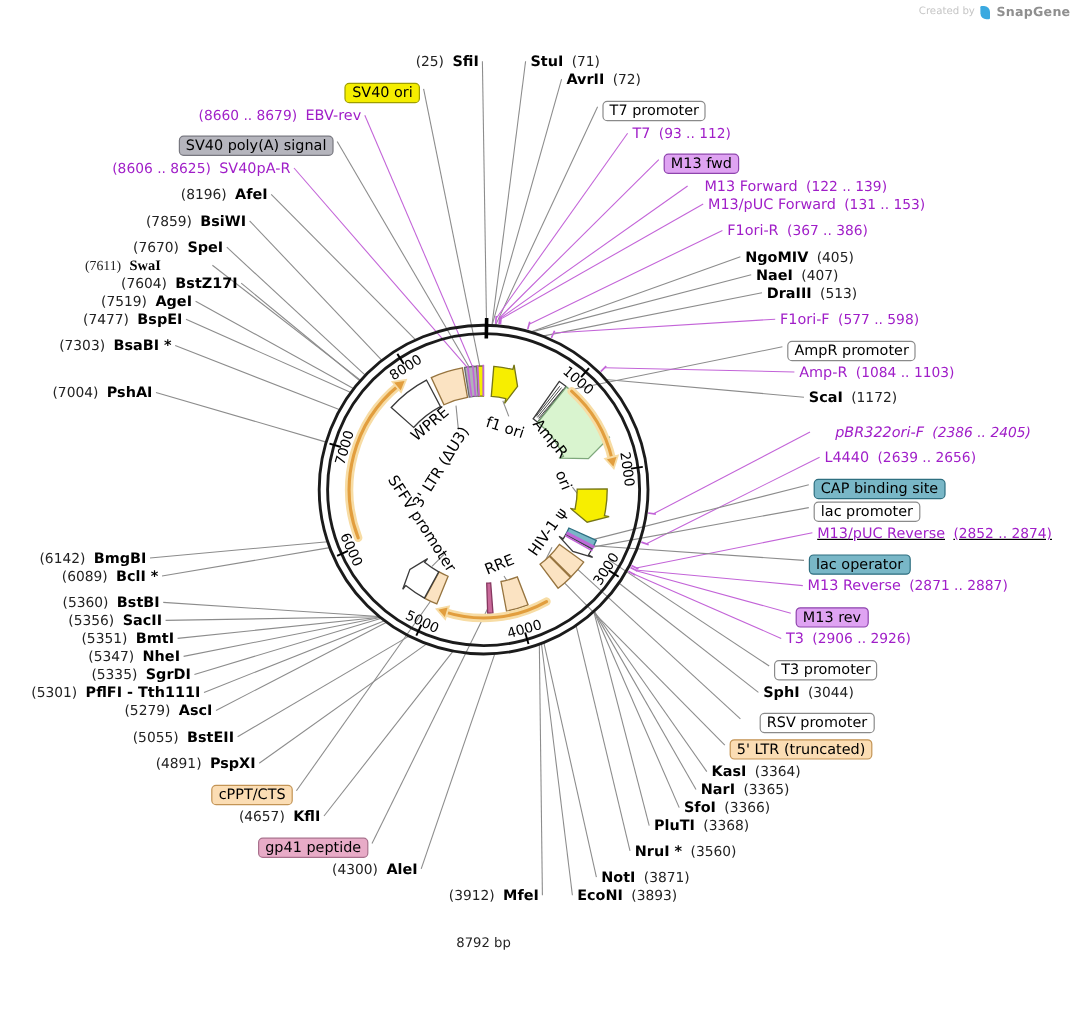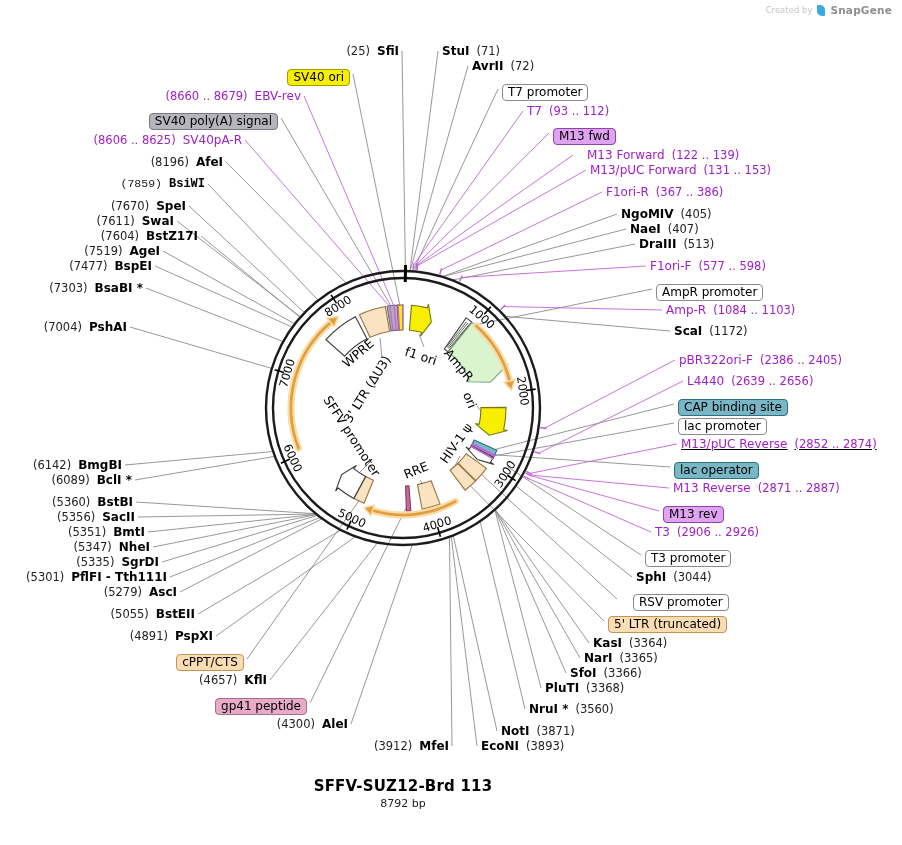--- a/index.html
+++ b/index.html
@@ -187,21 +187,21 @@
     <div class="lab" style="top: 148px; left: 587px;"><span class="pr">M13 Forward</span><span class="prr">(122 .. 139)</span></div>
     <div class="lab" style="top: 163px; left: 590px;"><span class="pr">M13/pUC Forward</span><span class="prr">(131 .. 153)</span></div>
     <div class="lab" style="top: 185px; left: 606px;"><span class="pr">F1ori-R</span><span class="prr">(367 .. 386)</span></div>
     <div class="lab" style="top: 207px; left: 621px;"><span class="en">NgoMIV</span><span class="pos">(405)</span></div>
     <div class="lab" style="top: 222px; left: 630px;"><span class="en">NaeI</span><span class="pos">(407)</span></div>
     <div class="lab" style="top: 237px; left: 639px;"><span class="en">DraIII</span><span class="pos">(513)</span></div>
     <div class="lab" style="top: 259px; left: 650px;"><span class="pr">F1ori-F</span><span class="prr">(577 .. 598)</span></div>
     <div class="boxlab" style="top: 281px; left: 656px;"><span class="box" style="background: rgb(255, 255, 255); border-color: rgb(138, 138, 138);">AmpR promoter</span></div>
     <div class="lab" style="top: 303px; left: 666px;"><span class="pr">Amp-R</span><span class="prr">(1084 .. 1103)</span></div>
     <div class="lab" style="top: 324px; left: 674px;"><span class="en">ScaI</span><span class="pos">(1172)</span></div>
-    <div class="lab" style="top: 353px; left: 679px;"><span class="pr">pBR322ori-F</span><span class="prr">(2386 .. 2405)</span></div>
+    <div class="lab" style="top: 353px; left: 696px; font-style: italic;"><span class="pr">pBR322ori-F</span><span class="prr">(2386 .. 2405)</span></div>
     <div class="lab" style="top: 374px; left: 687px;"><span class="pr">L4440</span><span class="prr">(2639 .. 2656)</span></div>
     <div class="boxlab" style="top: 396px; left: 678px;"><span class="box" style="background: rgb(121, 183, 199); border-color: rgb(46, 111, 128);">CAP binding site</span></div>
     <div class="boxlab" style="top: 415px; left: 678px;"><span class="box" style="background: rgb(255, 255, 255); border-color: rgb(138, 138, 138);">lac promoter</span></div>
     <div class="lab" style="top: 437px; left: 681px; text-decoration: underline;"><span class="pr">M13/pUC Reverse</span><span class="prr">(2852 .. 2874)</span></div>
     <div class="boxlab" style="top: 459px; left: 674px;"><span class="box" style="background: rgb(121, 183, 199); border-color: rgb(46, 111, 128);">lac operator</span></div>
     <div class="lab" style="top: 481px; left: 673px;"><span class="pr">M13 Reverse</span><span class="prr">(2871 .. 2887)</span></div>
     <div class="boxlab" style="top: 503px; left: 663px;"><span class="box" style="background: rgb(223, 163, 242); border-color: rgb(142, 68, 173);">M13 rev</span></div>
     <div class="lab" style="top: 525px; left: 655px;"><span class="pr">T3</span><span class="prr">(2906 .. 2926)</span></div>
     <div class="boxlab" style="top: 547px; left: 645px;"><span class="box" style="background: rgb(255, 255, 255); border-color: rgb(138, 138, 138);">T3 promoter</span></div>
     <div class="lab" style="top: 570px; left: 636px;"><span class="en">SphI</span><span class="pos">(3044)</span></div>
@@ -213,23 +213,23 @@
     <div class="lab" style="top: 681px; left: 545px;"><span class="en">PluTI</span><span class="pos">(3368)</span></div>
     <div class="lab" style="top: 702px; left: 529px;"><span class="en">NruI *</span><span class="pos">(3560)</span></div>
     <div class="lab" style="top: 724px; left: 501px;"><span class="en">NotI</span><span class="pos">(3871)</span></div>
     <div class="lab" style="top: 739px; left: 481px;"><span class="en">EcoNI</span><span class="pos">(3893)</span></div>
     <div class="lab" style="top: 44px; right: 503px; text-align: right;"><span class="pos">(25)</span><span class="en">SfiI</span></div>
     <div class="boxlab" style="top: 66px; right: 552px; text-align: right;"><span class="box" style="background: rgb(245, 238, 0); border-color: rgb(158, 158, 0);">SV40 ori</span></div>
     <div class="lab" style="top: 89px; right: 601px; text-align: right;"><span class="prr">(8660 .. 8679)</span><span class="pr">EBV-rev</span></div>
     <div class="boxlab" style="top: 110px; right: 624px; text-align: center;"><span class="box" style="background: rgb(181, 181, 189); border-color: rgb(119, 119, 127);">SV40 poly(A) signal</span></div>
     <div class="lab" style="top: 133px; right: 660px; text-align: left;"><span class="prr">(8606 .. 8625)</span><span class="pr">SV40pA-R</span></div>
     <div class="lab" style="top: 155px; right: 679px; text-align: right;"><span class="pos">(8196)</span><span class="en">AfeI</span></div>
-    <div class="lab" style="top: 177px; right: 697px; text-align: right; font-family: Liberation Mono, monospace;"><span class="pos">(7859)</span><span class="en">BsiWI</span></div>
+    <div class="lab" style="top: 177px; right: 697px; text-align: right;"><span class="pos">(7859)</span><span class="en">BsiWI</span></div>
     <div class="lab" style="top: 199px; right: 716px; text-align: right;"><span class="pos">(7670)</span><span class="en">SpeI</span></div>
-    <div class="lab" style="top: 214px; right: 728px; text-align: right;"><span class="pos">(7611)</span><span class="en">SwaI</span></div>
+    <div class="lab" style="top: 214px; right: 768px; text-align: right; font-family: Liberation Serif, serif;"><span class="pos">(7611)</span><span class="en">SwaI</span></div>
     <div class="lab" style="top: 229px; right: 704px; text-align: right;"><span class="pos">(7604)</span><span class="en">BstZ17I</span></div>
     <div class="lab" style="top: 244px; right: 742px; text-align: right;"><span class="pos">(7519)</span><span class="en">AgeI</span></div>
     <div class="lab" style="top: 259px; right: 750px; text-align: right;"><span class="pos">(7477)</span><span class="en">BspEI</span></div>
     <div class="lab" style="top: 281px; right: 759px; text-align: right;"><span class="pos">(7303)</span><span class="en">BsaBI *</span></div>
     <div class="lab" style="top: 320px; right: 775px; text-align: right;"><span class="pos">(7004)</span><span class="en">PshAI</span></div>
     <div class="lab" style="top: 458px; right: 780px; text-align: right;"><span class="pos">(6142)</span><span class="en">BmgBI</span></div>
     <div class="lab" style="top: 473px; right: 770px; text-align: right;"><span class="pos">(6089)</span><span class="en">BclI *</span></div>
     <div class="lab" style="top: 495px; right: 769px; text-align: right;"><span class="pos">(5360)</span><span class="en">BstBI</span></div>
     <div class="lab" style="top: 510px; right: 767px; text-align: right;"><span class="pos">(5356)</span><span class="en">SacII</span></div>
     <div class="lab" style="top: 525px; right: 757px; text-align: right;"><span class="pos">(5351)</span><span class="en">BmtI</span></div>
@@ -240,21 +240,20 @@
     <div class="lab" style="top: 607px; right: 707px; text-align: right;"><span class="pos">(5055)</span><span class="en">BstEII</span></div>
     <div class="lab" style="top: 629px; right: 689px; text-align: left;"><span class="pos">(4891)</span><span class="en">PspXI</span></div>
     <div class="boxlab" style="top: 651px; right: 658px; text-align: right;"><span class="box" style="background: rgb(251, 221, 180); border-color: rgb(195, 148, 85);">cPPT/CTS</span></div>
     <div class="lab" style="top: 673px; right: 635px; text-align: right;"><span class="pos">(4657)</span><span class="en">KflI</span></div>
     <div class="boxlab" style="top: 695px; right: 595px; text-align: left; margin-left: 12px;"><span class="box" style="background: rgb(232, 171, 199); border-color: rgb(168, 112, 140);">gp41 peptide</span></div>
     <div class="lab" style="top: 717px; right: 554px; text-align: right;"><span class="pos">(4300)</span><span class="en">AleI</span></div>
     <div class="lab" style="top: 739px; right: 453px; text-align: right;"><span class="pos">(3912)</span><span class="en">MfeI</span></div>
   </div>
 
 <div id="title-block">
-  <div id="plasmid-name">SFFV-SUZ12-Brd 113</div>
   <div id="plasmid-size">8792 bp</div>
 </div>
 
 <div id="watermark">
   <span id="wm-created">Created by</span>
   <span id="wm-logo"></span>
   <span id="wm-brand">SnapGene</span>
 </div>
 
 </body></html>

